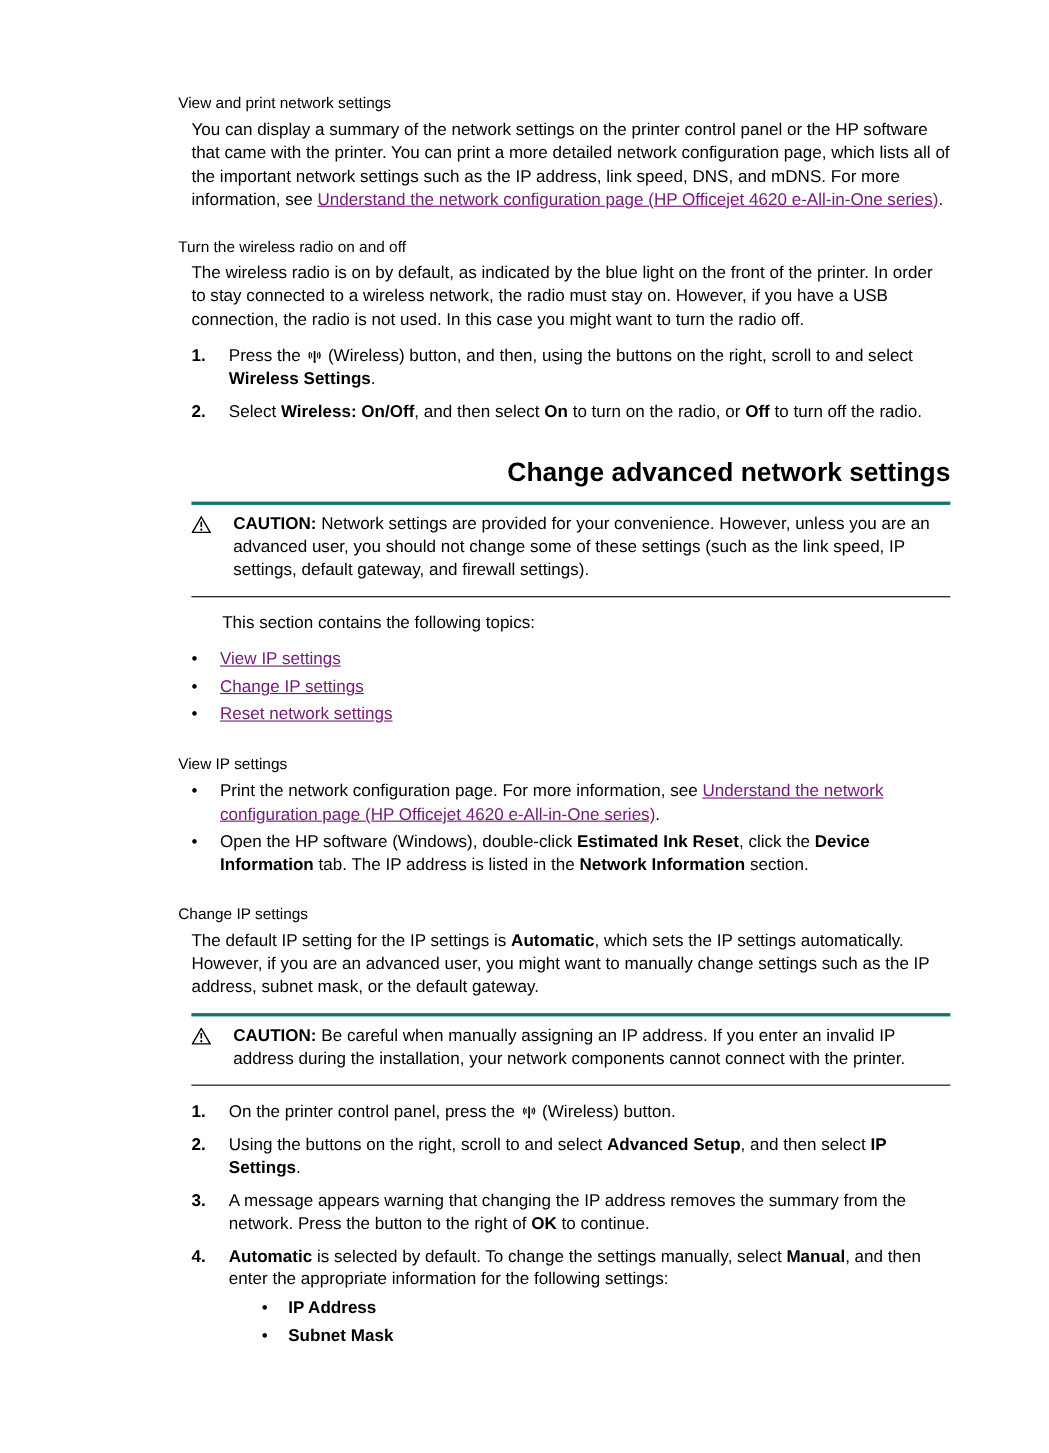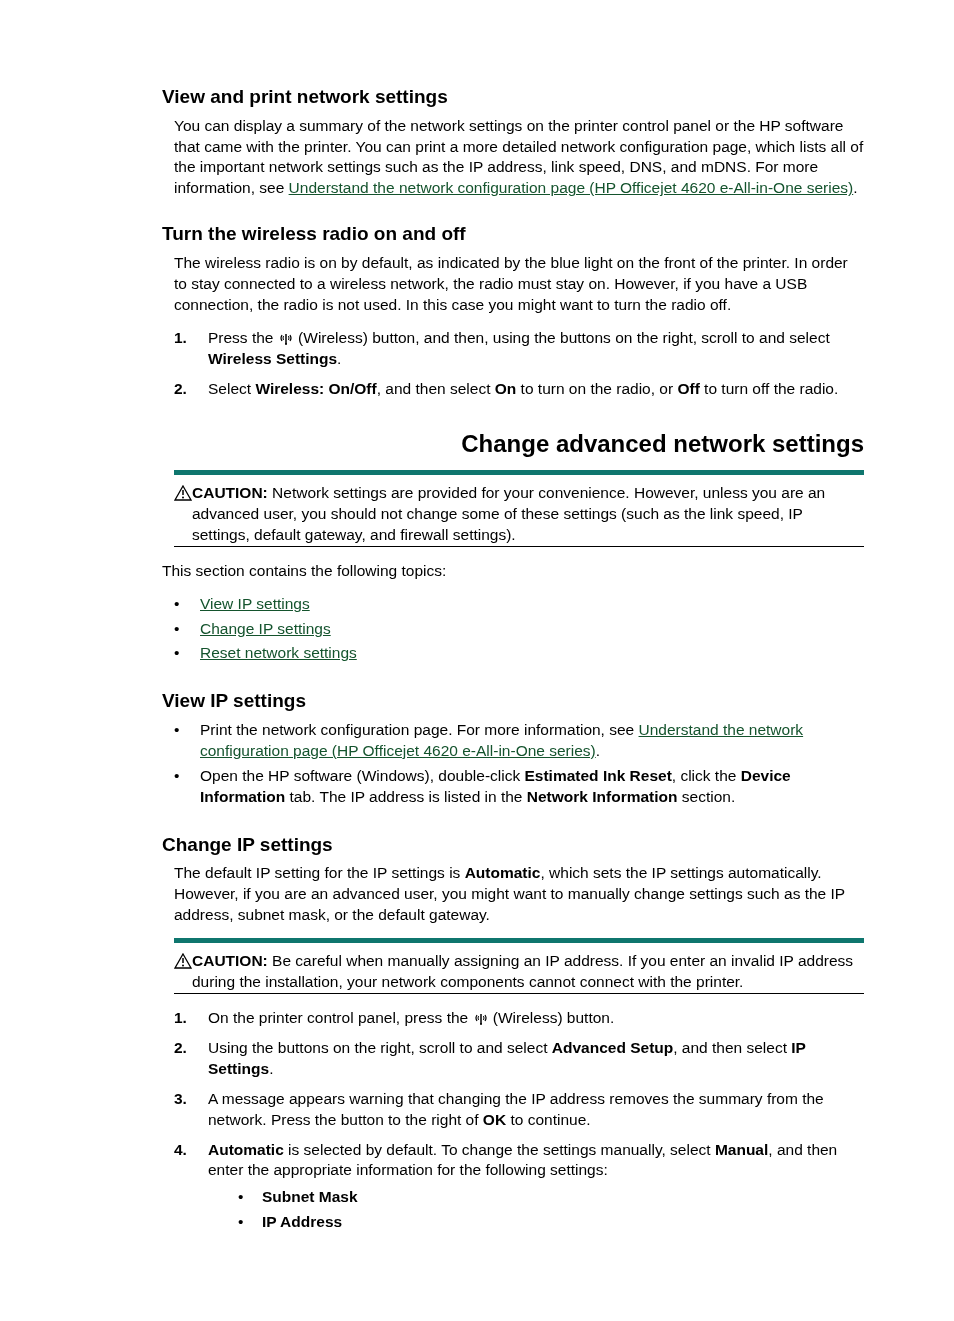--- a/index.html
+++ b/index.html
@@ -13,28 +13,28 @@
     box-sizing: border-box;
     background: #fff;
   }
   h1 {
     font-size: 24px;
     font-weight: bold;
     margin: 28px 0 10px 0;
     text-align: right;
   }
   h2 {
-    font-size: 19px;
-    font-weight: bold;
+    font-size: 14px;
+    font-weight: normal;
     margin: 0 0 6px 72px;
   }
   .indent1 { margin-left: 84px; }
   p { margin: 0 0 12px 0; }
   a.cross {
-    color: #14532d;
+    color: #701a75;
     text-decoration: underline;
   }
   ol.steps {
     list-style: none;
     padding: 0;
     margin: 0 0 18px 84px;
   }
   ol.steps > li {
     display: flex;
     gap: 12px;
@@ -66,26 +66,26 @@
   ul.subbullets > li {
     display: flex;
     gap: 14px;
     margin-bottom: 4px;
   }
   ul.subbullets > li::before {
     content: "•";
     min-width: 10px;
   }
   .caution-box {
-    border-top: 5px solid #0f766e;
+    border-top: 3px solid #0f766e;
     border-bottom: 1px solid #000;
     margin: 6px 0 14px 84px;
-    padding: 8px 0 0 0;
-    display: flex;
-    gap: 0;
+    padding: 8px 0 12px 0;
+    display: flex;
+    gap: 20px;
   }
   .caution-box .icon {
     flex: 0 0 auto;
     width: 18px;
     height: 16px;
     margin-top: 2px;
   }
   .caution-box .icon svg { width: 18px; height: 16px; display:block; }
   .caution-box .text { flex: 1; }
   .wireless-icon {
@@ -141,21 +141,21 @@
           <path d="M9 1 L17 15 L1 15 Z" fill="none" stroke="#000" stroke-width="1.3"></path>
           <line x1="9" y1="5" x2="9" y2="10" stroke="#000" stroke-width="1.5"></line>
           <circle cx="9" cy="12.5" r="1" fill="#000"></circle>
         </svg>
   </span>
   <span class="text">
     <b>CAUTION:</b><span> Network settings are provided for your convenience. However, unless you are an advanced user, you should not change some of these settings (such as the link speed, IP settings, default gateway, and firewall settings).</span>
   </span>
 </div>
 
-<p class="indent1" style="margin-left:72px;">This section contains the following topics:</p>
+<p class="indent1" style="margin-left:112px;">This section contains the following topics:</p>
 <ul class="bullets">
   <li>
         <a class="cross">View IP settings</a>
       </li>
   <li>
         <a class="cross">Change IP settings</a>
       </li>
   <li>
         <a class="cross">Reset network settings</a>
       </li>
@@ -222,23 +222,23 @@
     <span>
       <span>A message appears warning that changing the IP address removes the summary from the network. Press the button to the right of </span><b>OK</b><span> to continue.</span>
     </span>
   </li>
   <li>
     <span class="num">4.</span>
     <span>
       <b>Automatic</b><span> is selected by default. To change the settings manually, select </span><b>Manual</b><span>, and then enter the appropriate information for the following settings:</span>
       <ul class="subbullets">
         <li>
+              <b>IP Address</b>
+            </li>
+        <li>
               <b>Subnet Mask</b>
             </li>
-        <li>
-              <b>IP Address</b>
-            </li>
       </ul>
     </span>
   </li>
 </ol>
 
 </div>
 
 </body></html>

